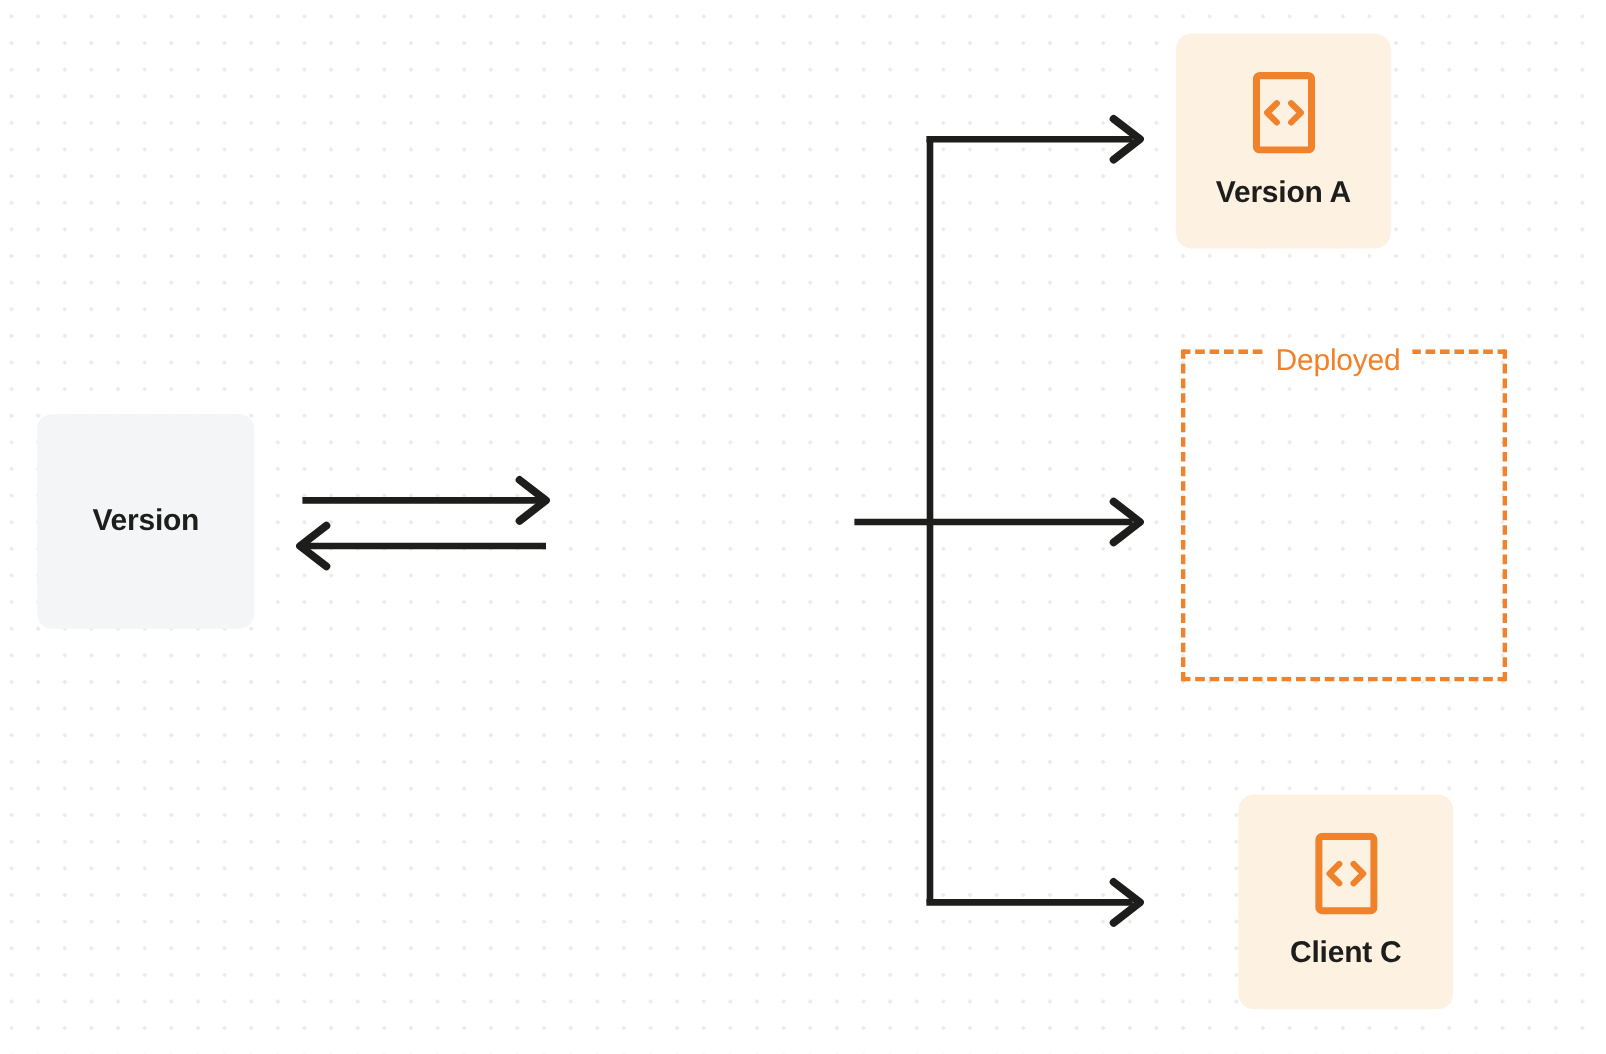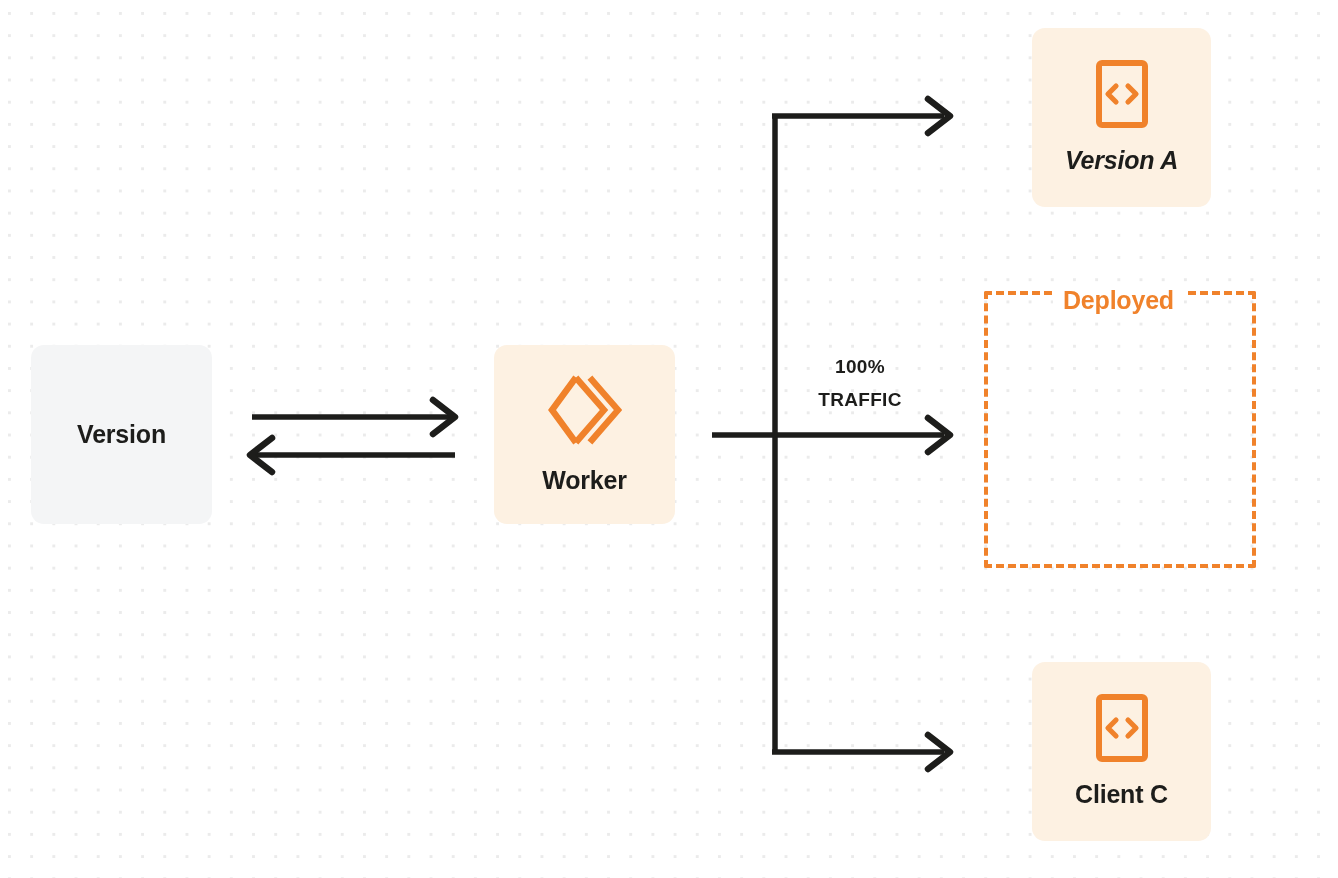--- a/index.html
+++ b/index.html
@@ -69,21 +69,21 @@
     width: 179px;
     height: 179px;
     background: #fdf1e2;
   }
   .version-node .node-label {
     font-size: 25px;
     margin-top: 18px;
   }
   .version-icon { width: 52px; height: 68px; display: block; }
 
-  #version-a-node { left: 1032px; top: 28px; font-style: italic; }
+  #version-a-node { left: 980px; top: 28px; }
   #version-b-node { left: 1032px; top: 345px; }
   #version-c-node { left: 1032px; top: 662px; }
 
   
   #deployed-frame {
     position: absolute;
     left: 984px;
     top: 291px;
     width: 272px;
     height: 277px;
@@ -92,21 +92,21 @@
     border-radius: 2px;
   }
   #deployed-label {
     position: absolute;
     left: 1053px;
     top: 286px;
     padding: 0 10px;
     background: #ffffff;
     color: #f0822b;
     font-size: 25px;
-    font-weight: 700;
+    font-weight: 400;
     letter-spacing: -0.2px;
     line-height: 28px;
     white-space: nowrap;
   }
 
   
   #traffic-label {
     position: absolute;
     left: 790px;
     top: 350px;
@@ -173,39 +173,25 @@
       <path class="conn-line" d="M 772 116 L 944 116"></path>
       <path class="conn-head" d="M 928 99 L 950 116 L 928 133"></path>
     </g>
 
     <g>
       <path class="conn-line" d="M 772 752 L 944 752"></path>
       <path class="conn-head" d="M 928 735 L 950 752 L 928 769"></path>
     </g>
   </svg>
 
-  <div id="traffic-label">
-    <span class="traffic-line">100%</span>
-    <span class="traffic-line">TRAFFIC</span>
-  </div>
 
   <div id="client-node" class="node">
     <span class="node-label">Version</span>
   </div>
 
-  <div id="worker-node" class="node">
-    <span>
-      <svg class="worker-logo" viewBox="0 0 74 72" xmlns="http://www.w3.org/2000/svg" fill="none" stroke="#f0822b" stroke-width="6.4" stroke-linecap="square" stroke-linejoin="miter">
-        <polyline points="26,6 4,36 26,66"></polyline>
-        <polyline points="30,6 56,36 30,66"></polyline>
-        <polyline points="44,6 70,36 44,66"></polyline>
-      </svg>
-    </span>
-    <span class="node-label">Worker</span>
-  </div>
 
   <div id="deployed-frame"></div>
   <div id="deployed-label">Deployed</div>
 
   <div id="version-a-node" class="node version-node">
     <span>
       <svg class="version-icon" viewBox="0 0 52 68" xmlns="http://www.w3.org/2000/svg" fill="none" stroke="#f0822b" stroke-width="6" stroke-linecap="round" stroke-linejoin="round">
         <rect x="3" y="3" width="46" height="62" rx="3"></rect>
         <polyline points="20,26 12,34 20,42" stroke-width="5.2"></polyline>
         <polyline points="32,26 40,34 32,42" stroke-width="5.2"></polyline>

